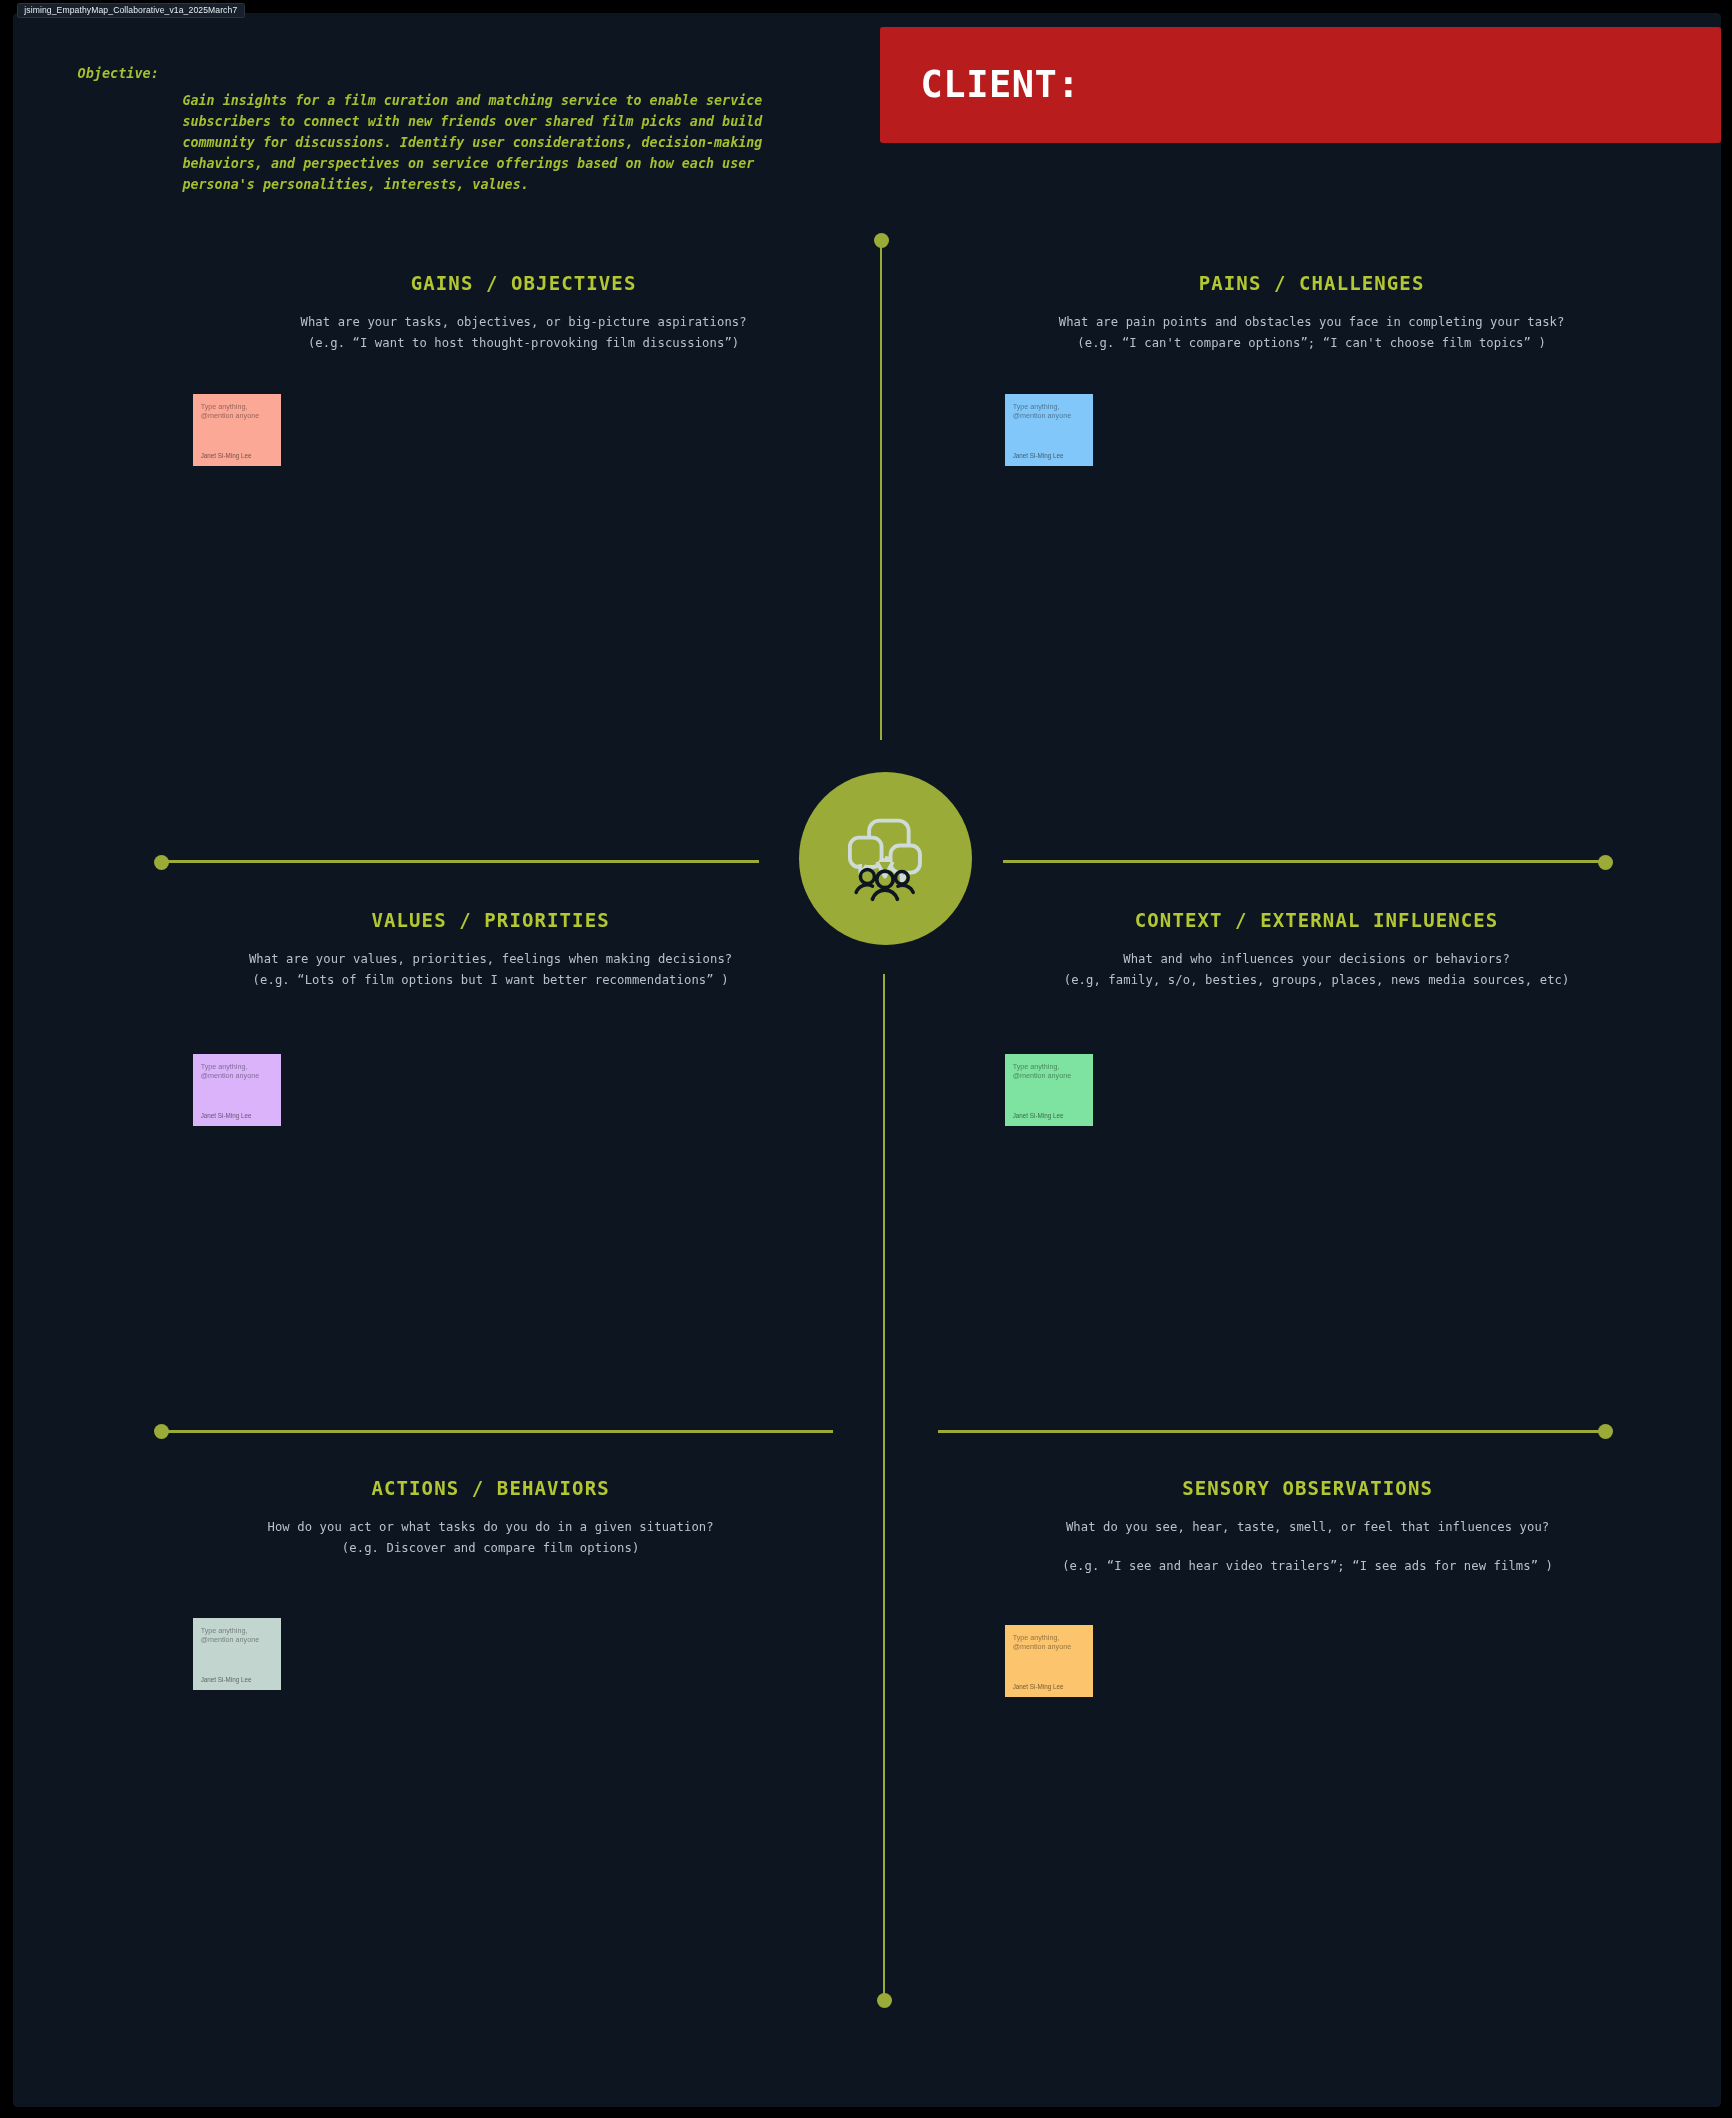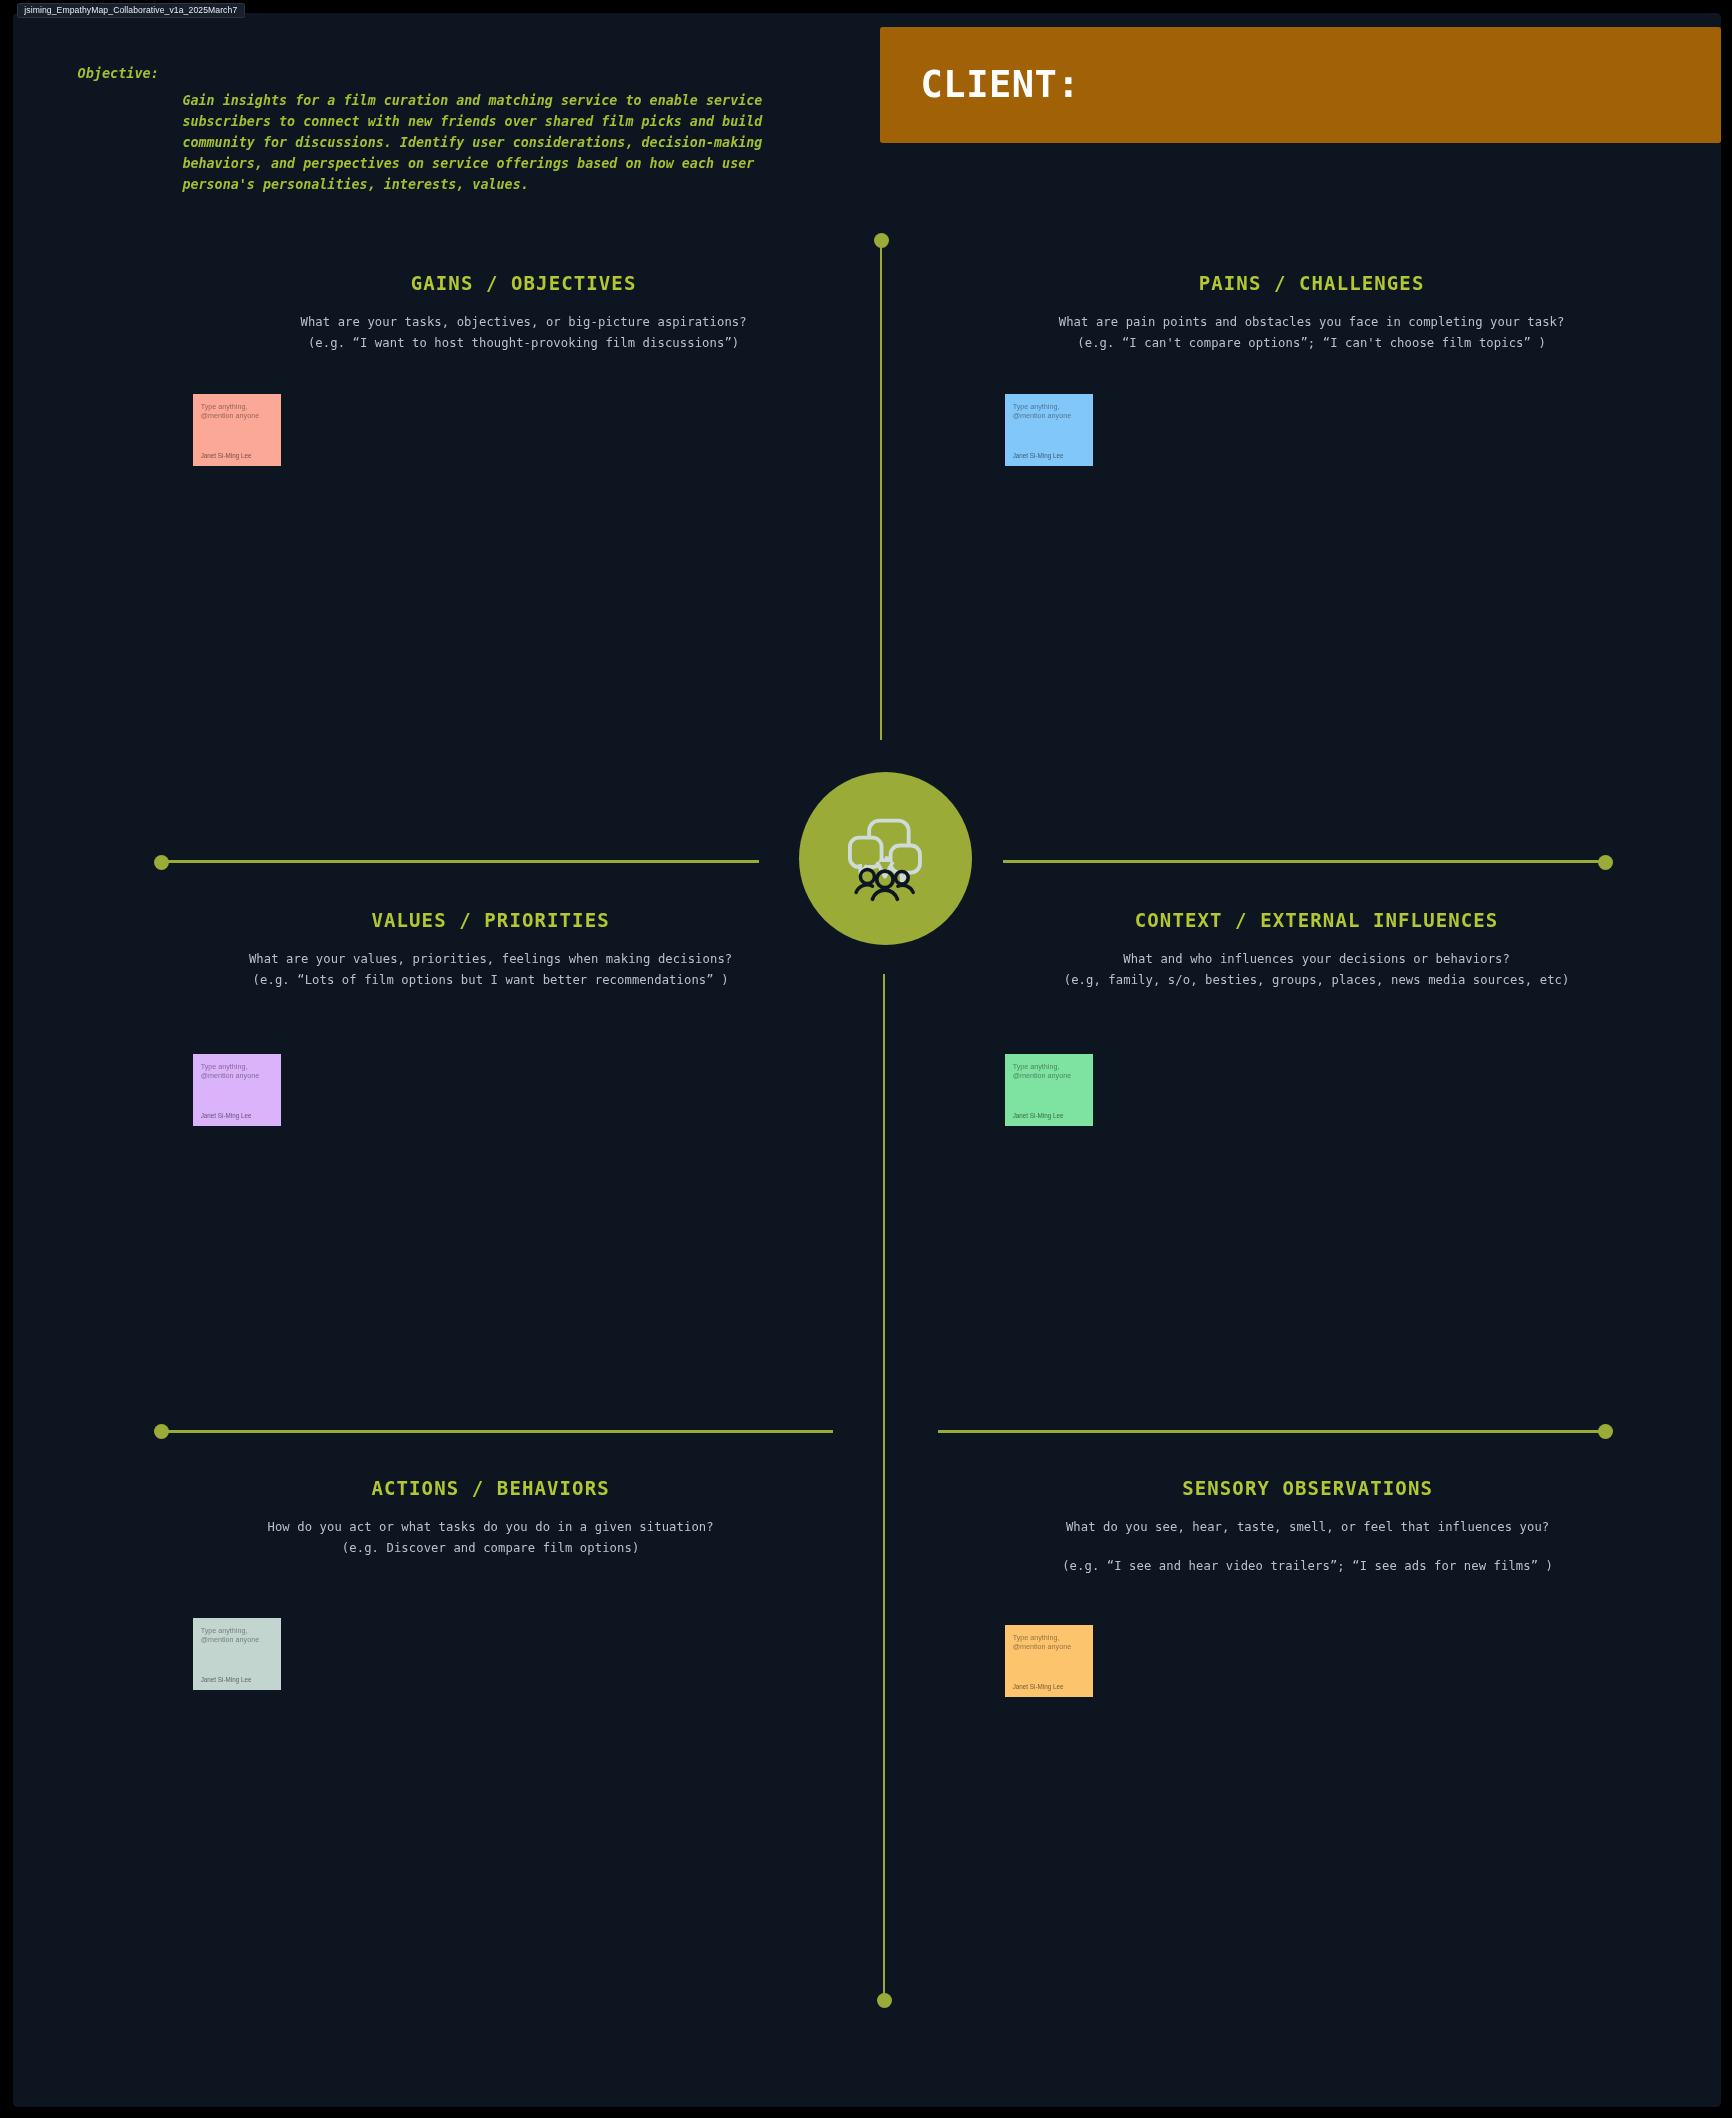--- a/index.html
+++ b/index.html
@@ -71,21 +71,21 @@
     margin-top: 28px;
   }
 
   
   #client-banner {
     position: absolute;
     left: 867px;
     top: 14.4px;
     width: 841px;
     height: 116px;
-    background: #a16207;
+    background: #b91c1c;
     border-radius: 2.7px;
     display: flex;
     align-items: center;
     z-index: 20;
   }
   #client-label {
     margin-left: 41px;
     color: #ffffff;
     font-size: 37px;
     font-weight: 700;

